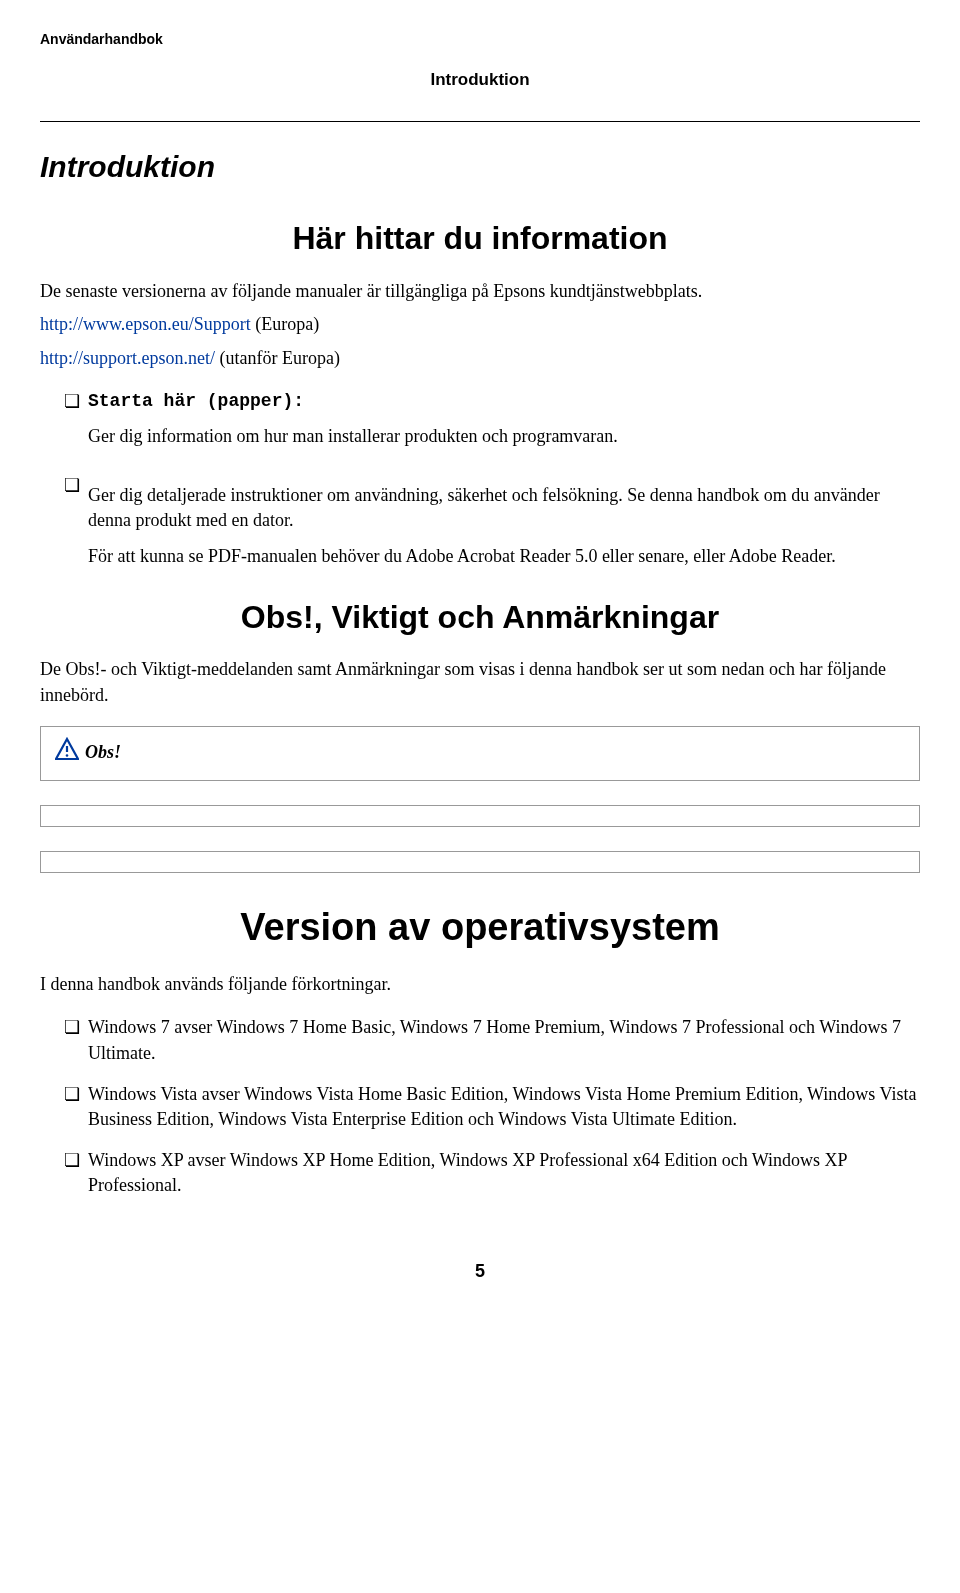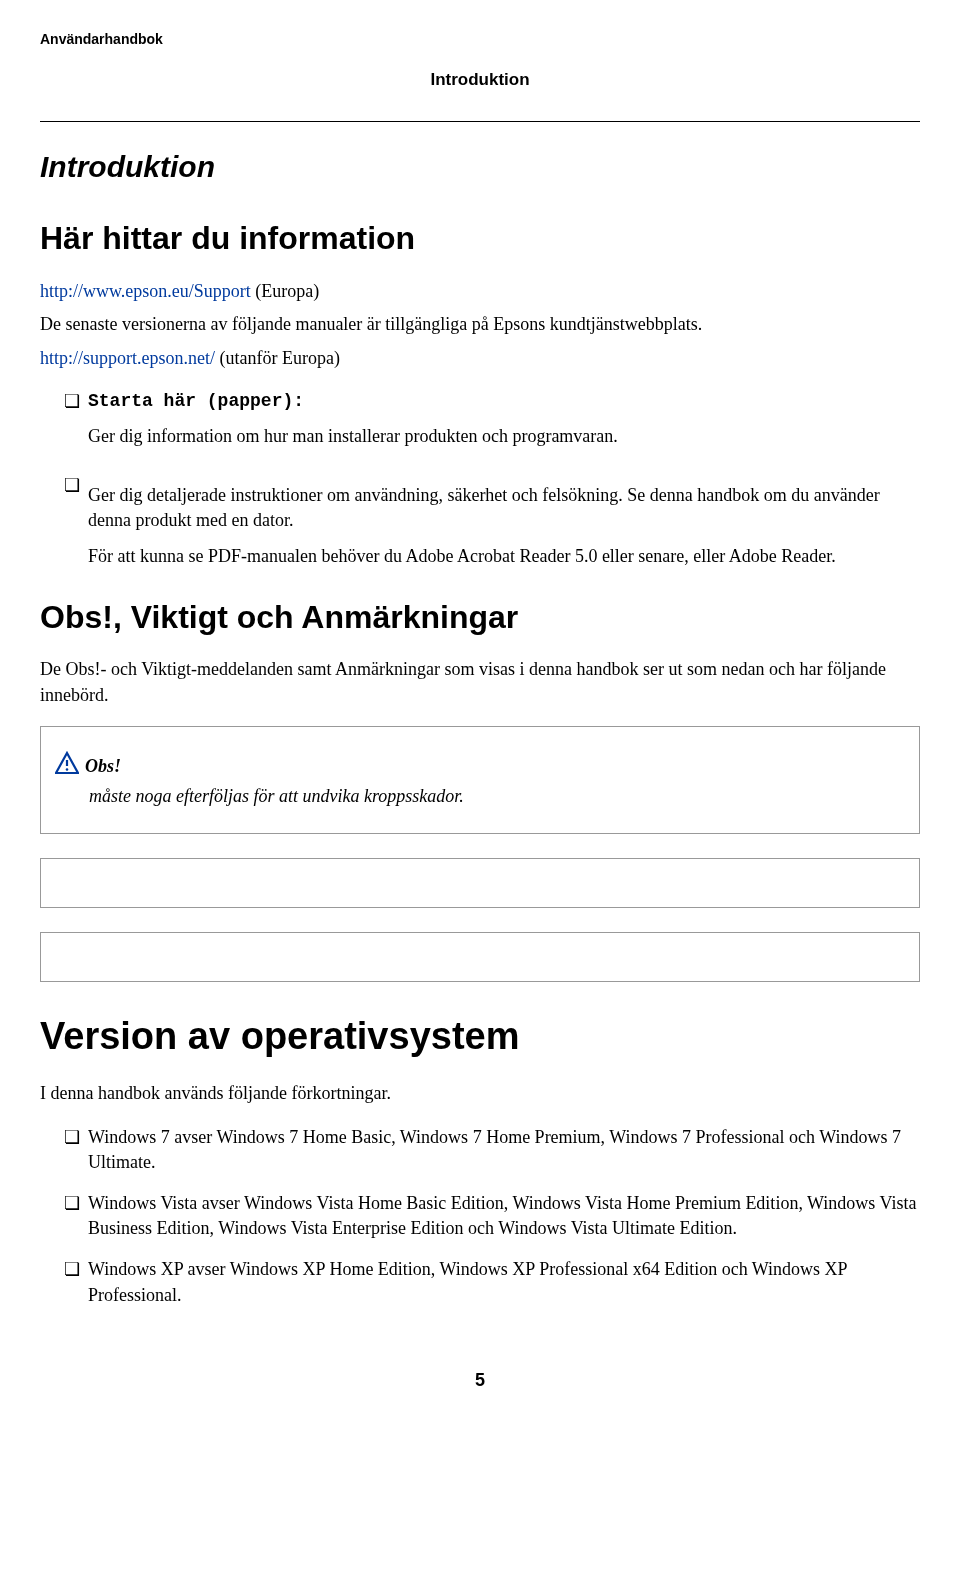--- a/index.html
+++ b/index.html
@@ -37,20 +37,21 @@
     font-weight: bold;
     font-size: 30px;
     margin-bottom: 28px;
   }
   h2 {
     font-family: Arial, Helvetica, sans-serif;
     font-weight: bold;
     font-size: 32px;
     margin-top: 18px;
     margin-bottom: 18px;
+    text-align: center;
   }
   h2.large {
     font-size: 38px;
     margin-top: 28px;
   }
   p { margin-bottom: 8px; }
   .para-block { margin-bottom: 18px; }
   a.link { color: #003a9e; text-decoration: none; }
   .ul { margin: 12px 0 18px 0; }
   .li { display: flex; margin-bottom: 16px; padding-left: 24px; }
@@ -61,21 +62,21 @@
     line-height: 1.4;
   }
   .li .li-body { flex: 1 1 auto; }
   .li .li-title { font-weight: bold; display: block; font-family: Liberation Mono, monospace; }
   .li .li-sub {
     margin-top: 10px;
     margin-left: 0;
   }
   .callout {
     border: 1px solid #999;
-    padding: 24px 14px;
+    padding: 10px 14px;
     margin: 16px 0 24px 0;
     font-family: Georgia, 'Times New Roman', serif;
   }
   .callout .line1 {
     display: flex;
     align-items: center;
     gap: 6px;
     margin-bottom: 2px;
   }
   .callout .line1 .icon { flex: 0 0 auto; }
@@ -100,24 +101,24 @@
 <div class="doc-header-title">Användarhandbok</div>
 <div class="doc-header-section">Introduktion</div>
 
 <hr class="hr-top">
 
 <h1>Introduktion</h1>
 
 <h2>Här hittar du information</h2>
 
 <div class="para-block">
+  <p>De senaste versionerna av följande manualer är tillgängliga på Epsons kundtjänstwebbplats.</p>
   <p>
     <a class="link">http://www.epson.eu/Support</a><span> (Europa)</span>
   </p>
-  <p>De senaste versionerna av följande manualer är tillgängliga på Epsons kundtjänstwebbplats.</p>
   <p>
     <a class="link">http://support.epson.net/</a><span> (utanför Europa)</span>
   </p>
 </div>
 
 <div class="ul">
   <div class="li">
     <span class="bullet">❏</span>
     <div class="li-body">
       <span class="li-title">Starta här (papper):</span>
@@ -141,21 +142,20 @@
   <div class="line1">
     <span class="icon">
       <svg class="warn-icon" viewBox="0 0 24 24">
         <polygon points="12,2 23,22 1,22" fill="none" stroke="#003a9e" stroke-width="2.2"></polygon>
         <line x1="12" y1="9" x2="12" y2="15" stroke="#003a9e" stroke-width="2.2"></line>
         <circle cx="12" cy="18.5" r="1.3" fill="#003a9e"></circle>
       </svg>
     </span>
     <span class="label">Obs!</span>
   </div>
-  <div class="text text-block">måste noga efterföljas för att undvika kroppsskador.</div>
 </div>
 
 <div class="callout">
 </div>
 
 <div class="callout">
 </div>
 
 <h2 class="large">Version av operativsystem</h2>
 

